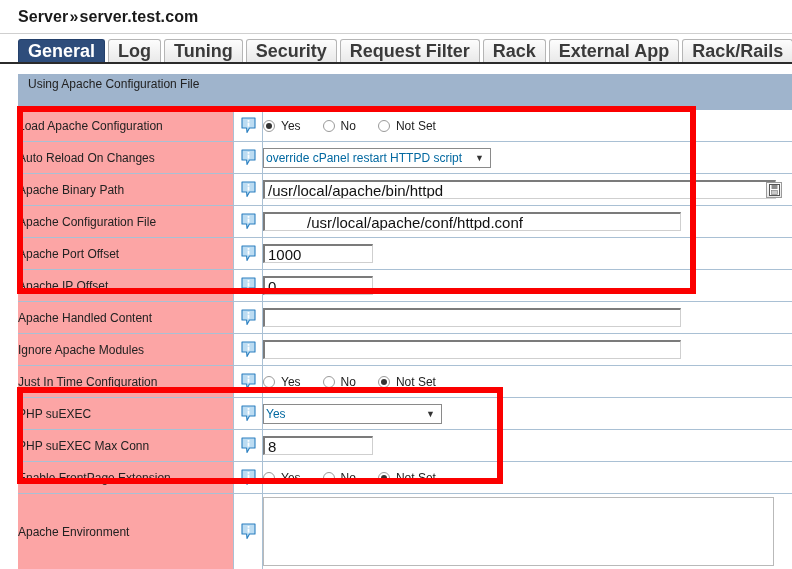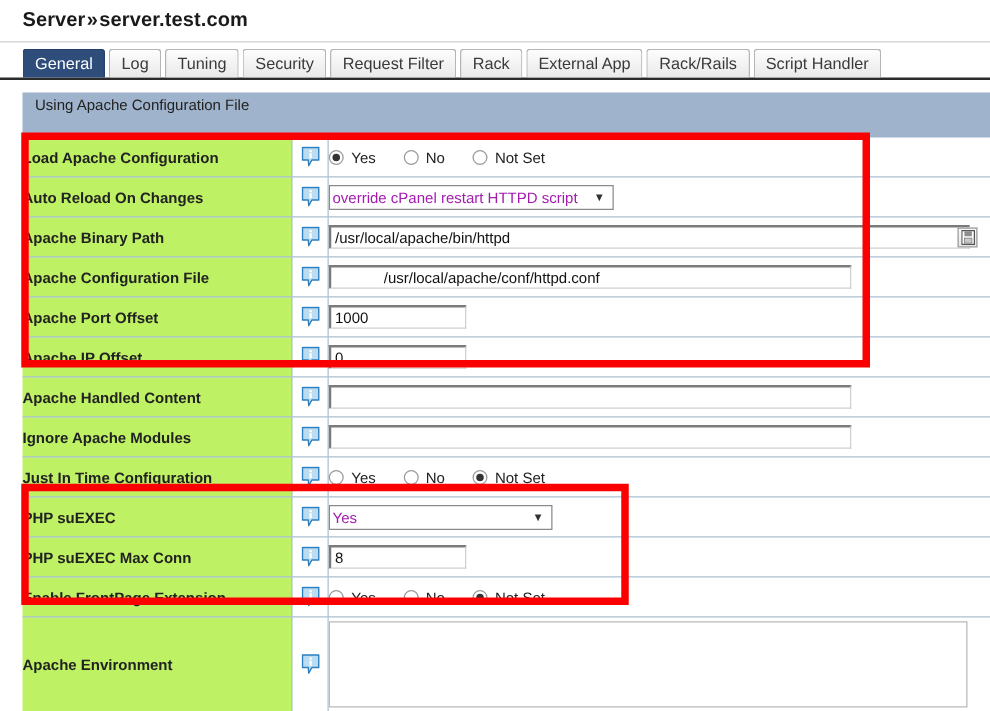--- a/index.html
+++ b/index.html
@@ -38,22 +38,22 @@
     position: relative;
     height: 28px;
     padding-left: 18px;
     box-sizing: border-box;
     display: flex;
     align-items: flex-end;
     gap: 3px;
   }
   .tab {
     display: inline-block;
-    font-size: 13px;
-    font-weight: normal;
+    font-size: 18px;
+    font-weight: bold;
     color: #3a3a3a;
     background: linear-gradient(#fdfdfd, #e9e9e9);
     border: 1px solid #b5b5b5;
     border-bottom: none;
     border-radius: 3px 3px 0 0;
     padding: 4px 9px 4px 9px;
     line-height: 14px;
     white-space: nowrap;
     cursor: pointer;
   }
@@ -91,27 +91,26 @@
     table-layout: fixed;
   }
   table.cfg td {
     border-bottom: 1px solid #a9c0d4;
     padding: 0;
     vertical-align: middle;
     height: 31px;
   }
   td.lbl {
     width: 215px;
-    background: #bef264;
+    background: #fca5a5;
     border-right: 1px solid #a9c0d4;
     padding-left: 10px;
     font-size: 12px;
     color: #222;
     white-space: nowrap;
-    font-weight: bold;
   }
   td.ico {
     width: 28px;
     background: #ffffff;
     border-right: 1px solid #a9c0d4;
     text-align: center;
   }
   td.val {
     background: #ffffff;
     padding-left: 7px;
@@ -167,36 +166,36 @@
   .rd-label { color: #222; }
 
   .txt {
     box-sizing: border-box;
     height: 19px;
     border: 1px solid #cfcfcf;
     border-top: 2px solid #7b7b7b;
     border-left: 2px solid #7b7b7b;
     background: #fff;
     font-family: "Liberation Sans", sans-serif;
-    font-size: 12px;
+    font-size: 15px;
     color: #111;
     padding: 0 3px;
     line-height: 16px;
     outline: none;
   }
   .txt.w-short { width: 110px; }
   .txt.w-mid   { width: 513px; }
   .txt.w-wide  { width: 418px; padding-left: 42px; }
 
   select.sel {
     box-sizing: border-box;
     height: 20px;
     font-family: "Liberation Sans", sans-serif;
     font-size: 12px;
-    color: #a21caf;
+    color: #0369a1;
     border: 1px solid #8a8a8a;
     background: #ffffff;
     padding: 1px 2px;
     -webkit-appearance: none;
     appearance: none;
   }
   .selwrap { position: relative; display: inline-block; }
   .selwrap .arrow {
     position: absolute;
     right: 7px; top: 50%;

